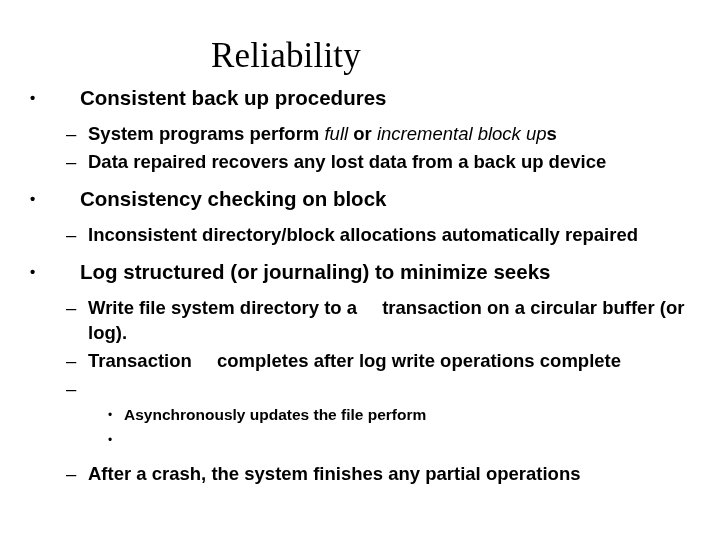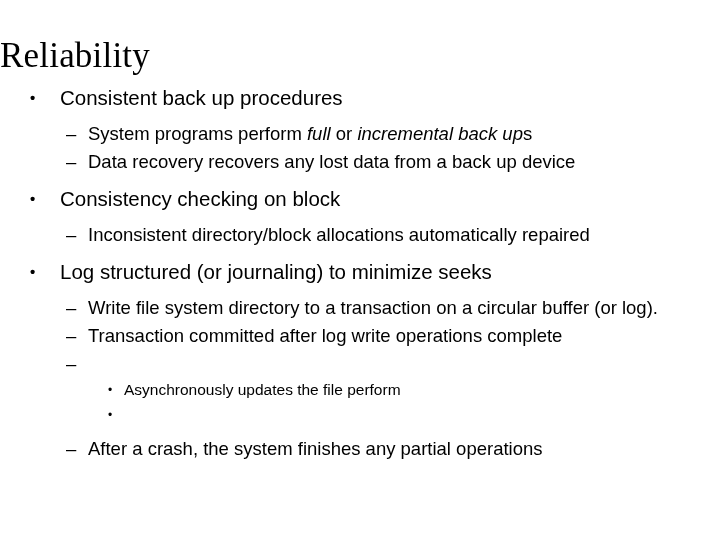--- a/index.html
+++ b/index.html
@@ -21,20 +21,21 @@
     width: 720px;
     height: 540px;
   }
 
   
   .slide-title {
     position: absolute;
     top: 36px;
     left: 0;
     width: 572px;
+    text-align: center;
     font-family: "Liberation Serif", serif;
     font-weight: 400;
     font-size: 35px;
     line-height: 40px;
     letter-spacing: 0.2px;
     color: #000000;
   }
 
   
   .body-block {
@@ -107,46 +108,46 @@
   }
 
   
   .gap-lvl1  { margin-top: 11px; }
   .gap-lvl2  { margin-top: 3px; }
   .gap-lvl2b { margin-top: 10px; }
   .gap-lvl3  { margin-top: 3px; }
   .tight     { margin-top: 0; }
 
   
-  .b  { font-weight: normal; }
+  .b  { font-weight: bold; margin-left: 20px; }
   .i  { font-style: italic; }
-  .n  { font-weight: normal; font-style: normal; }
+  .n  { font-weight: bold; font-style: normal; }
 </style>
 </head>
 <body>
 
 <div id="slide">
 
   <div class="slide-title">Reliability</div>
 
   <div class="body-block">
 
     <div class="line lvl1 tight">
       <span class="marker">•</span>
       <span class="txt"><span class="b">Consistent back up procedures</span></span>
     </div>
 
     <div class="line lvl2 gap-lvl2b">
       <span class="marker">–</span>
-      <span class="txt"><span class="n">System programs perform </span><span class="i">full</span><span class="n"> or </span><span class="i">incremental back up</span><span class="n">s</span></span>
+      <span class="txt"><span class="n">System programs perform </span><span class="i">full</span><span class="n"> or </span><span class="i">incremental block up</span><span class="n">s</span></span>
     </div>
 
     <div class="line lvl2 gap-lvl2">
       <span class="marker">–</span>
-      <span class="txt"><span class="n">Data recovery recovers any lost data from a back up device</span></span>
+      <span class="txt"><span class="n">Data repaired recovers any lost data from a back up device</span></span>
     </div>
 
     <div class="line lvl1 gap-lvl1">
       <span class="marker">•</span>
       <span class="txt"><span class="b">Consistency checking on block</span></span>
     </div>
 
     <div class="line lvl2 gap-lvl2b">
       <span class="marker">–</span>
       <span class="txt"><span class="n">Inconsistent directory/block allocations automatically repaired</span></span>
@@ -157,21 +158,21 @@
       <span class="txt"><span class="b">Log structured</span><span class="n"> (or journaling) to minimize seeks</span></span>
     </div>
 
     <div class="line lvl2 gap-lvl2b">
       <span class="marker">–</span>
       <span class="txt"><span class="n">Write file system directory to a </span><span class="b">transaction on a circular buffer (or log)</span><span class="n">.</span></span>
     </div>
 
     <div class="line lvl2 gap-lvl2">
       <span class="marker">–</span>
-      <span class="txt"><span class="n">Transaction </span><span class="b">committed</span><span class="n"> after log write operations complete</span></span>
+      <span class="txt"><span class="n">Transaction </span><span class="b">completes</span><span class="n"> after log write operations complete</span></span>
     </div>
 
     <div class="line lvl2 gap-lvl2">
       <span class="marker">–</span>
     </div>
 
     <div class="line lvl3 gap-lvl3">
       <span class="marker">•</span>
       <span class="txt"><span class="n">Asynchronously updates the file perform</span></span>
     </div>

